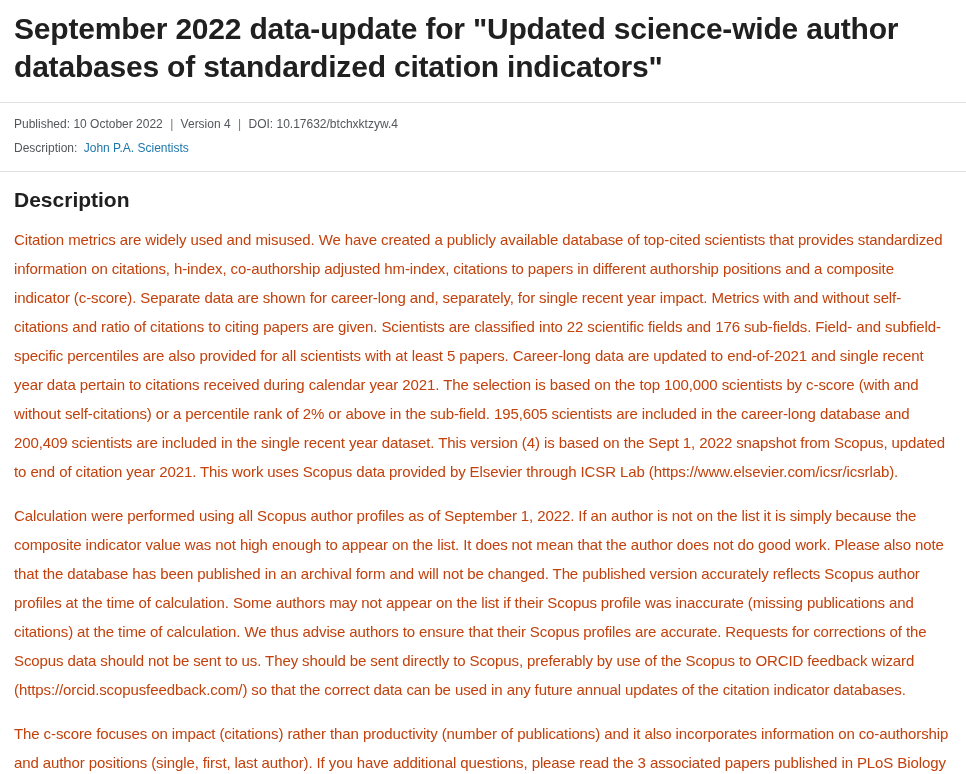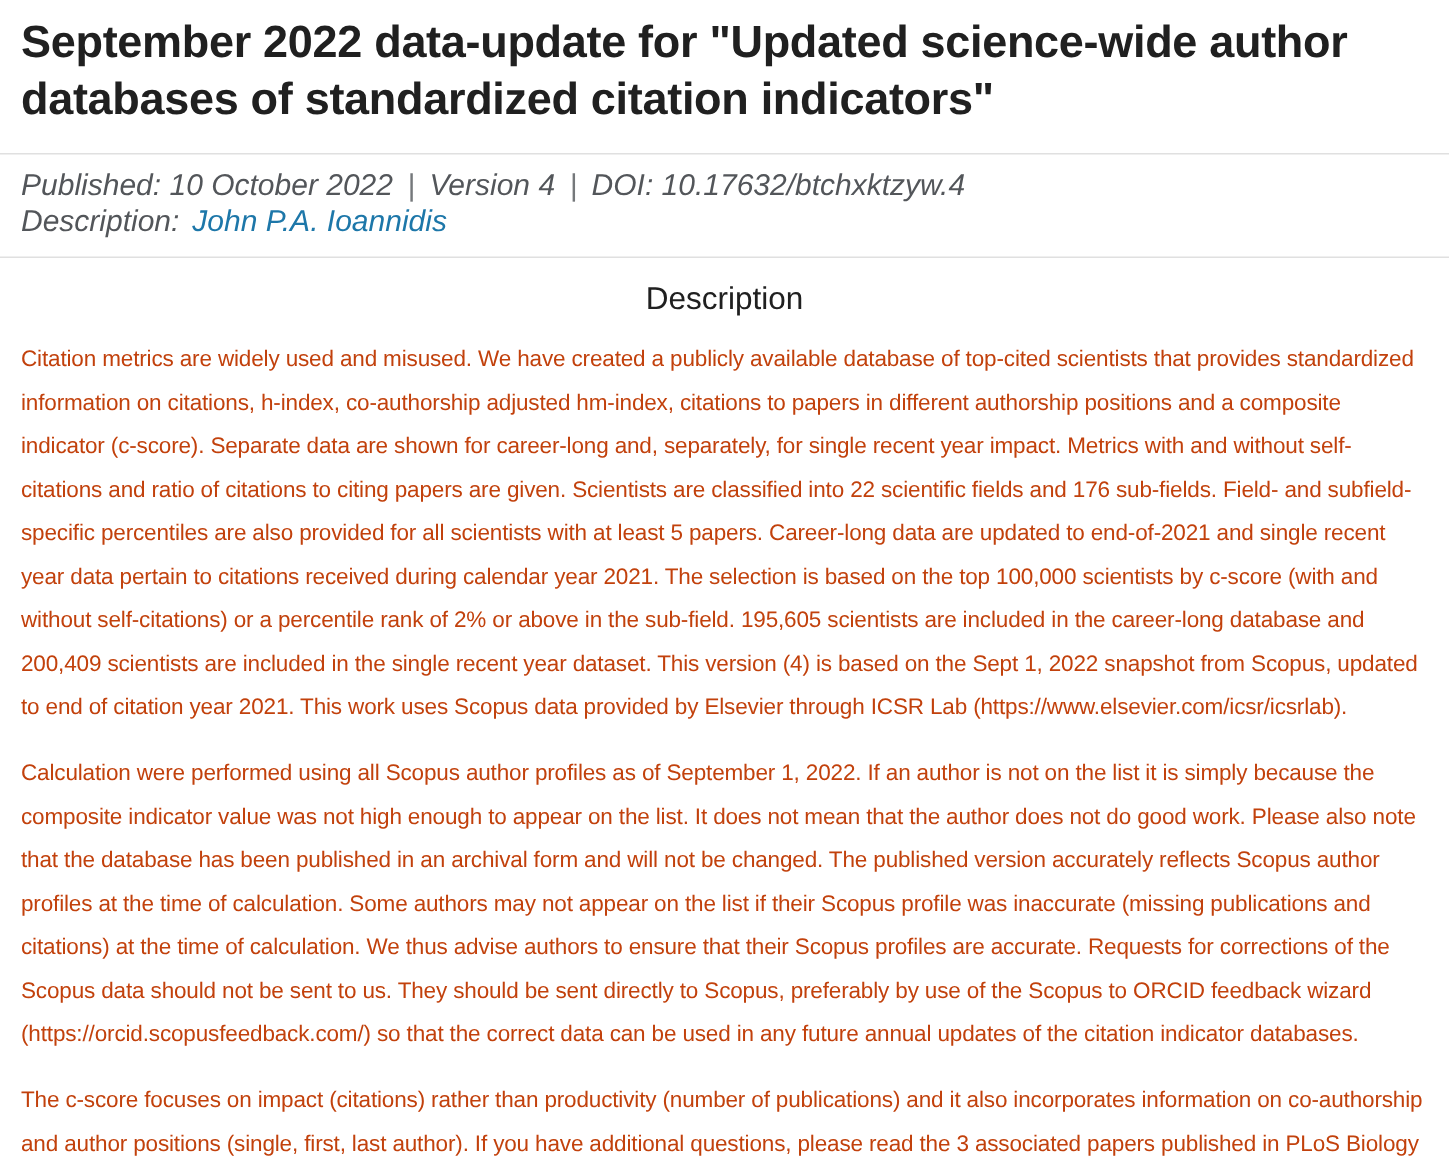--- a/index.html
+++ b/index.html
@@ -24,23 +24,22 @@
     color: #202020;
     letter-spacing: -0.2px;
   }
   .divider {
     width: 100%;
     height: 0;
     border-top: 1px solid #e0e0e0;
   }
   .meta {
     padding: 10px 14px 12px 14px;
-    font-size: 20px;
+    font-size: 12px;
     color: #53565a;
-    font-style: italic;
   }
   .meta-row {
     line-height: 22px;
   }
   .meta-row + .meta-row {
     margin-top: 2px;
   }
   .meta-sep {
     color: #75787b;
     padding: 0 4px;
@@ -50,23 +49,22 @@
     text-decoration: none;
     cursor: pointer;
     margin-left: 3px;
   }
   .content {
     padding: 0 14px;
   }
   .description-heading {
     margin: 16px 0 13px 0;
     font-size: 21px;
-    font-weight: 400;
+    font-weight: 700;
     color: #202020;
-    text-align: center;
   }
   .description-paragraph {
     font-size: 15px;
     line-height: 29px;
     letter-spacing: -0.1px;
     color: #c2410c;
     margin: 0 0 15px 0;
     max-width: 940px;
   }
 </style>
@@ -84,21 +82,21 @@
       <span>Published:</span>
       <span>10 October 2022</span>
       <span class="meta-sep">|</span>
       <span>Version 4</span>
       <span class="meta-sep">|</span>
       <span>DOI:</span>
       <span>10.17632/btchxktzyw.4</span>
     </div>
     <div class="meta-row">
       <span>Description:</span>
-      <a class="contributor-link">John P.A. Ioannidis</a>
+      <a class="contributor-link">John P.A. Scientists</a>
     </div>
   </div>
 
   <div class="divider"></div>
 
   <section class="content">
     <h2 class="description-heading">Description</h2>
 
     <p class="description-paragraph">Citation metrics are widely used and misused. We have created a publicly available database of top-cited scientists that provides standardized information on citations, h-index, co-authorship adjusted hm-index, citations to papers in different authorship positions and a composite indicator (c-score). Separate data are shown for career-long and, separately, for single recent year impact. Metrics with and without self-citations and ratio of citations to citing papers are given. Scientists are classified into 22 scientific fields and 176 sub-fields. Field- and subfield-specific percentiles are also provided for all scientists with at least 5 papers. Career-long data are updated to end-of-2021 and single recent year data pertain to citations received during calendar year 2021. The selection is based on the top 100,000 scientists by c-score (with and without self-citations) or a percentile rank of 2% or above in the sub-field. 195,605 scientists are included in the career-long database and 200,409 scientists are included in the single recent year dataset. This version (4) is based on the Sept 1, 2022 snapshot from Scopus, updated to end of citation year 2021. This work uses Scopus data provided by Elsevier through ICSR Lab (https://www.elsevier.com/icsr/icsrlab).</p>
 

